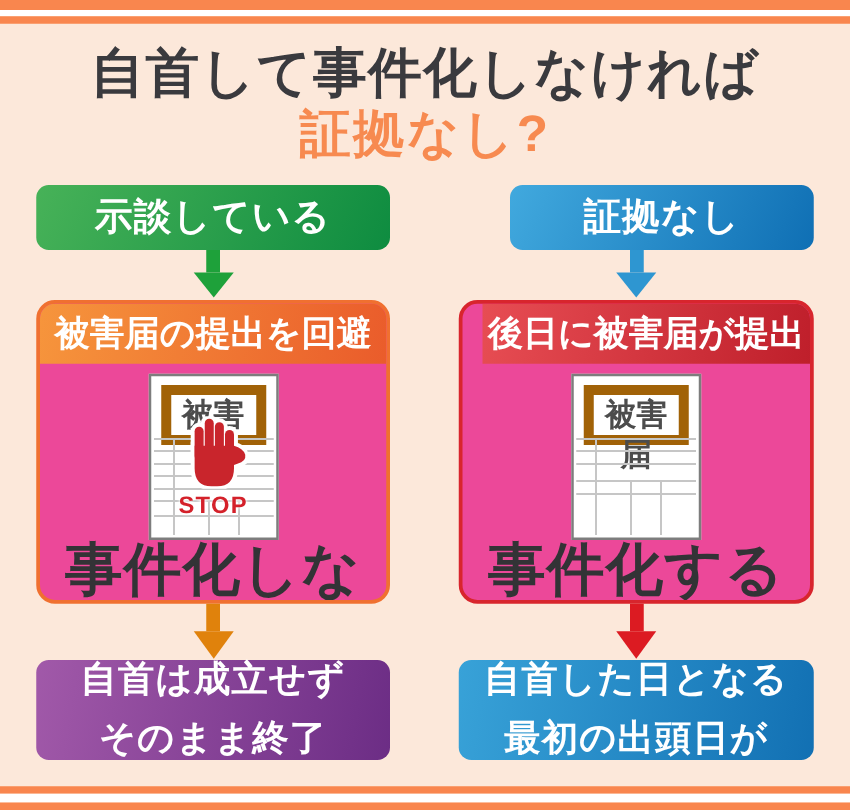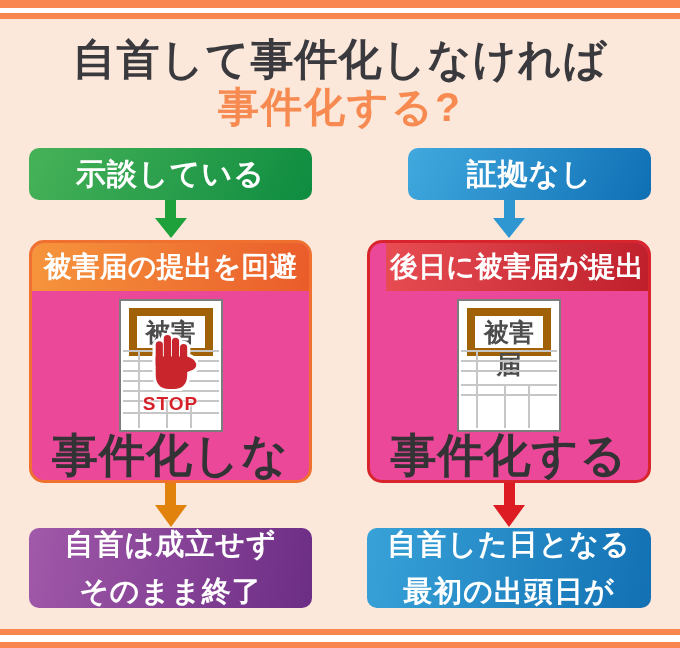--- a/index.html
+++ b/index.html
@@ -126,21 +126,21 @@
 <div class="canvas">
 
   <div class="stripe orange st-bar-top"></div>
   <div class="stripe white st-white-top"></div>
   <div class="stripe orange st-thin-top"></div>
   <div class="stripe orange st-thin-bot"></div>
   <div class="stripe white st-white-bot"></div>
   <div class="stripe orange st-bar-bot"></div>
 
   <div class="title-line1">自首して事件化しなければ</div>
-  <div class="title-line2">事件化する?</div>
+  <div class="title-line2">証拠なし?</div>
 
   <div class="col col-left">
 
     <div class="cond cond-green">示談している</div>
 
     <div class="arrow arrow-1 a-green">
       <div class="stem"></div>
         <div class="head"></div>
     </div>
 

